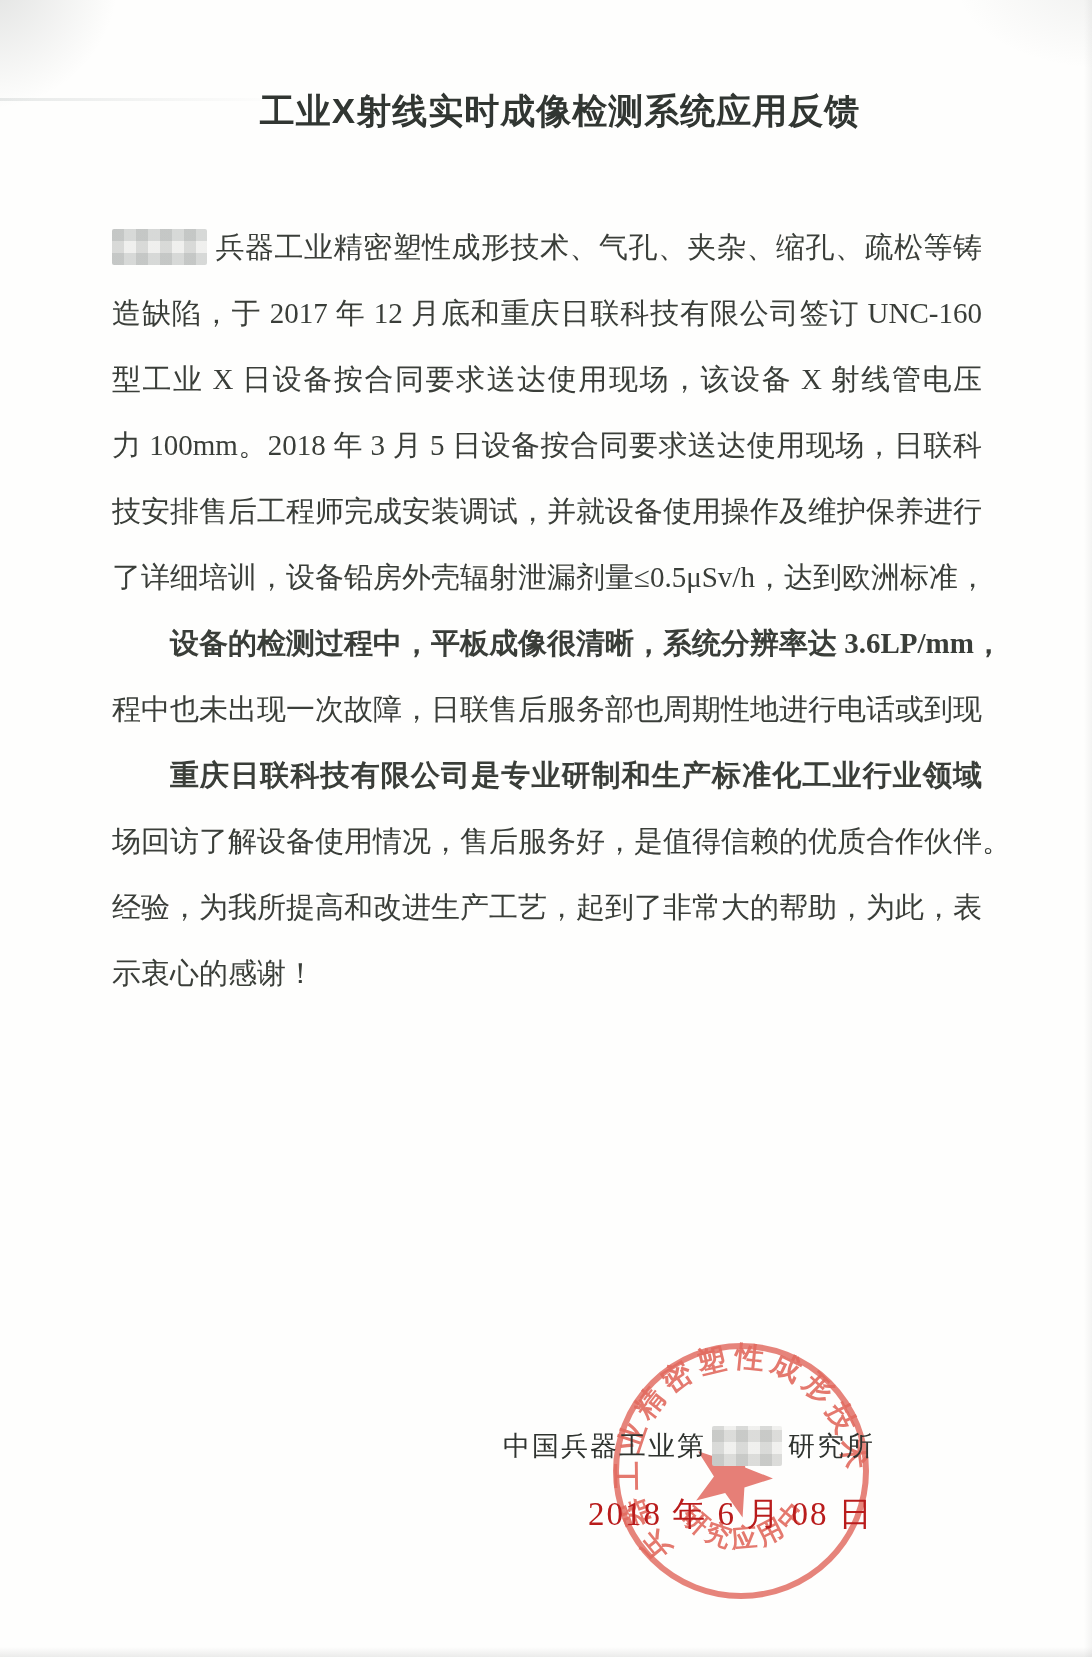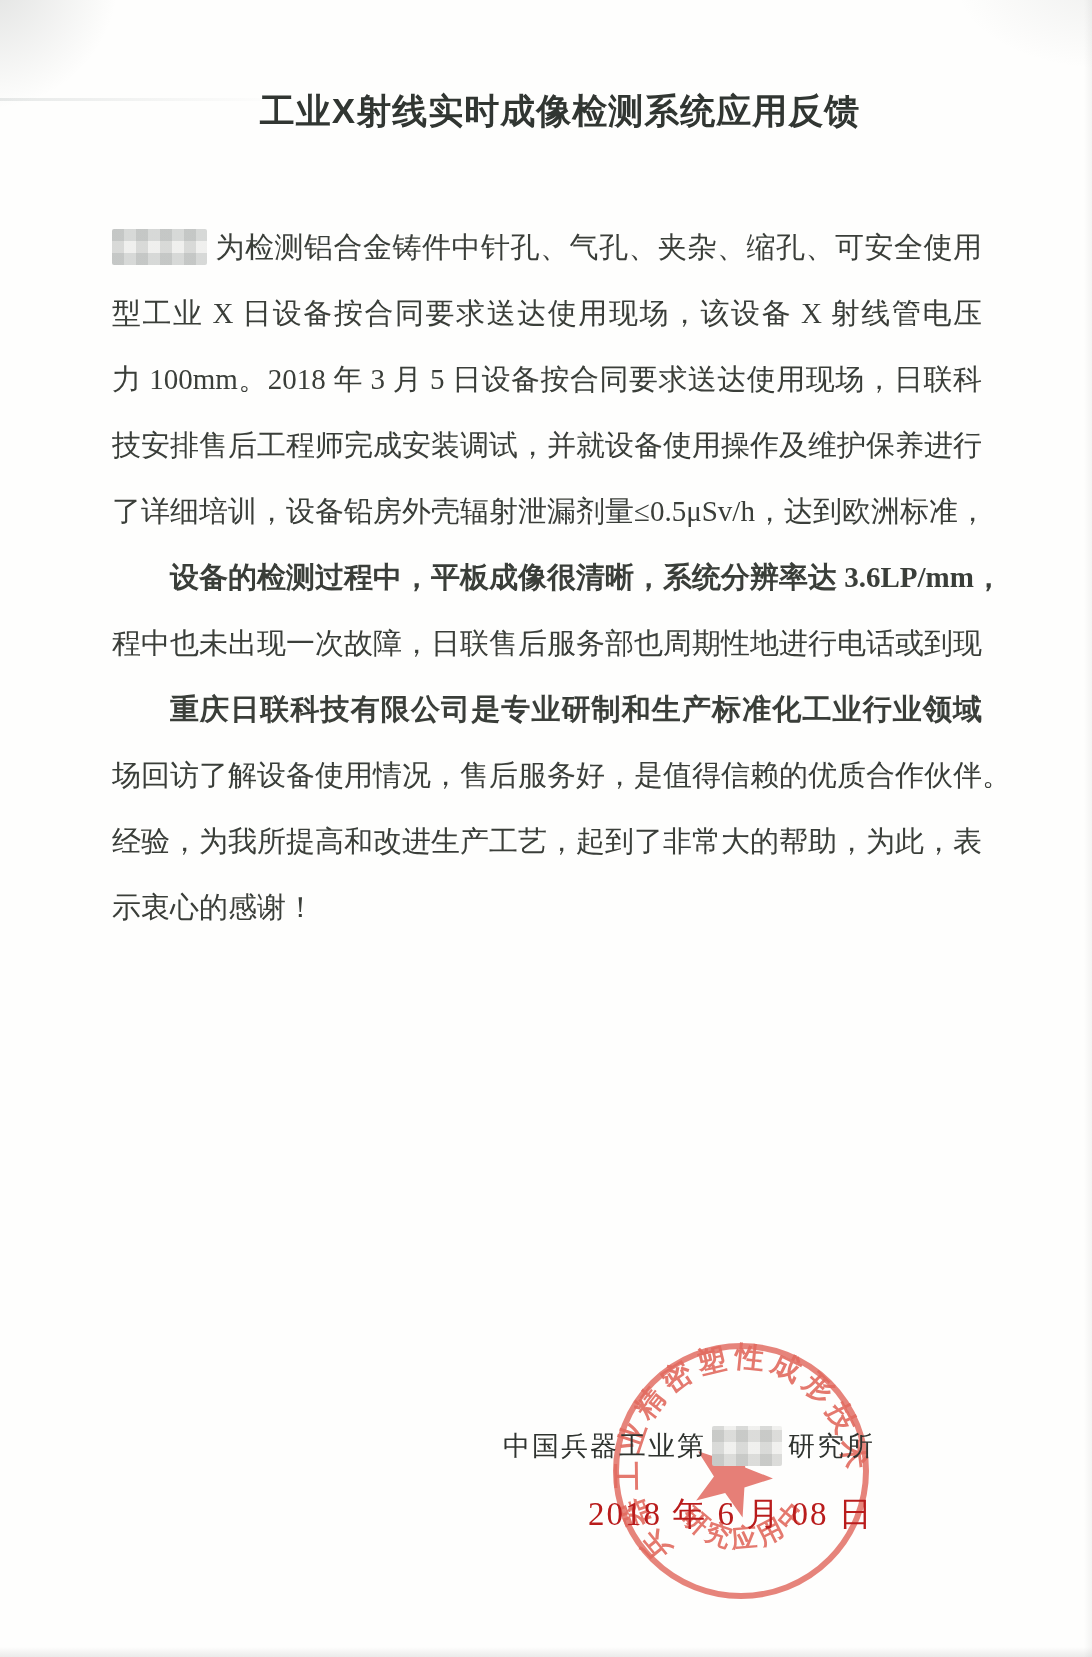--- a/index.html
+++ b/index.html
@@ -125,21 +125,22 @@
 
   <div class="artifact art-corner-tl"></div>
   <div class="artifact art-corner-tr"></div>
   <div class="artifact art-streak"></div>
   <div class="artifact art-edge-r"></div>
   <div class="artifact art-bottom"></div>
 
   <div class="doc-title">工业X射线实时成像检测系统应用反馈</div>
 
   <div class="body-text">
-    <div class="line"><span class="mosaic mosaic-para"></span><span>为检测铝合金铸件中针孔、气孔、夹杂、缩孔、可安全使用</span></div>
+    <div class="line"><span class="mosaic mosaic-para"></span><span>兵器工业精密塑性成形技术、气孔、夹杂、缩孔、疏松等铸</span></div>
+    <div class="line">造缺陷，于 2017 年 12 月底和重庆日联科技有限公司签订 UNC-160</div>
     <div class="line">型工业 X 日设备按合同要求送达使用现场，该设备 X 射线管电压</div>
     <div class="line">力 100mm。2018 年 3 月 5 日设备按合同要求送达使用现场，日联科</div>
     <div class="line">技安排售后工程师完成安装调试，并就设备使用操作及维护保养进行</div>
     <div class="line">了详细培训，设备铅房外壳辐射泄漏剂量≤0.5μSv/h，达到欧洲标准，</div>
     <div class="line indent">设备的检测过程中，平板成像很清晰，系统分辨率达 3.6LP/mm，</div>
     <div class="line">程中也未出现一次故障，日联售后服务部也周期性地进行电话或到现</div>
     <div class="line indent">重庆日联科技有限公司是专业研制和生产标准化工业行业领域</div>
     <div class="line">场回访了解设备使用情况，售后服务好，是值得信赖的优质合作伙伴。</div>
     <div class="line">经验，为我所提高和改进生产工艺，起到了非常大的帮助，为此，表</div>
     <div class="line last">示衷心的感谢！</div>

